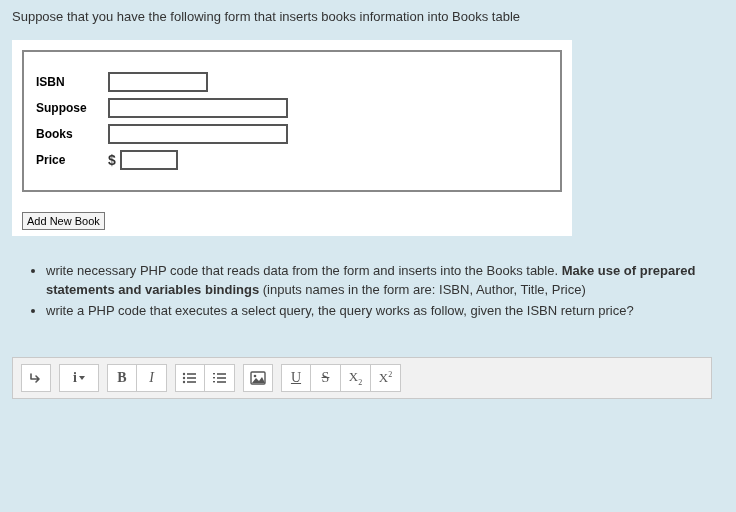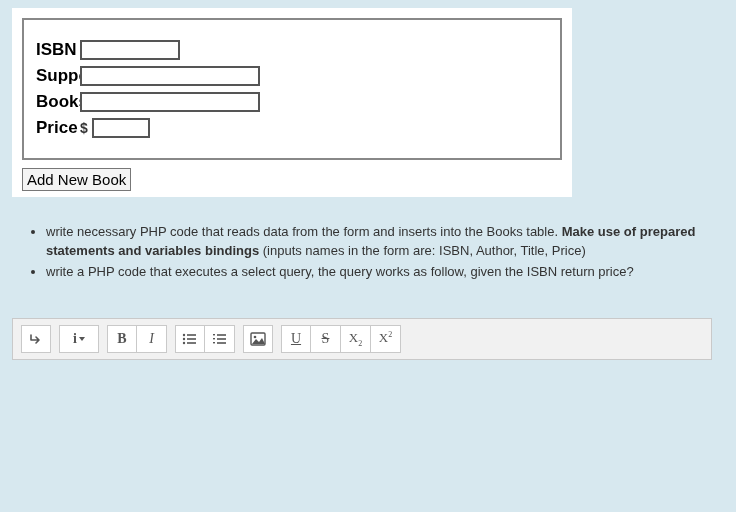--- a/index.html
+++ b/index.html
@@ -21,46 +21,47 @@
     margin-bottom: 26px;
   }
   .form-box {
     border: 2px solid #888;
     background: #fff;
     padding: 14px 12px 14px 12px;
     width: 540px;
   }
   .form-row { display: flex; align-items: center; margin: 6px 0; }
   .form-label {
-    width: 44px;
+    width: 72px;
     font-weight: bold;
     font-family: Arial, sans-serif;
-    font-size: 17px;
+    font-size: 12px;
     color: #000;
   }
   .form-cell { display: flex; align-items: center; gap: 4px; }
   .dollar { font-family: Arial, sans-serif; font-size: 14px; font-weight: bold; }
   .tf {
     border: 2px solid #555;
     height: 20px;
     background: #fff;
     display: inline-block;
   }
   .tf-isbn { width: 100px; }
   .tf-author { width: 180px; }
   .tf-title { width: 180px; }
   .tf-price { width: 58px; }
   .submit-wrap { margin-top: 8px; }
   .submit-btn {
     border: 1px solid #777;
     background: #f4f4f4;
     font-family: Arial, sans-serif;
-    font-size: 15px;
+    font-size: 11px;
     padding: 2px 4px;
     cursor: pointer;
+    margin-top: 12px;
   }
   .question-list {
     list-style: disc;
     padding-left: 34px;
     color: #333;
     line-height: 1.45;
     margin-bottom: 36px;
   }
   .question-list li { margin-bottom: 2px; }
   .bold { font-weight: bold; }
@@ -101,20 +102,21 @@
     vertical-align: middle;
   }
   .sub-txt, .sup-txt { font-size: 13px; }
   .sub-txt sub, .sup-txt sup { font-size: 8px; }
   svg { display: block; }
 </style>
 </head>
 <body>
 
 <div class="page">
+  <p class="intro">Suppose that you have the following form that inserts books information into  Books table</p>
 
   <div class="screenshot-panel">
     <div class="form-box">
       <div class="form-row">
         <div class="form-label">ISBN</div>
         <div class="form-cell">
             <span class="tf tf-isbn"></span>
           </div>
       </div>
       <div class="form-row">

